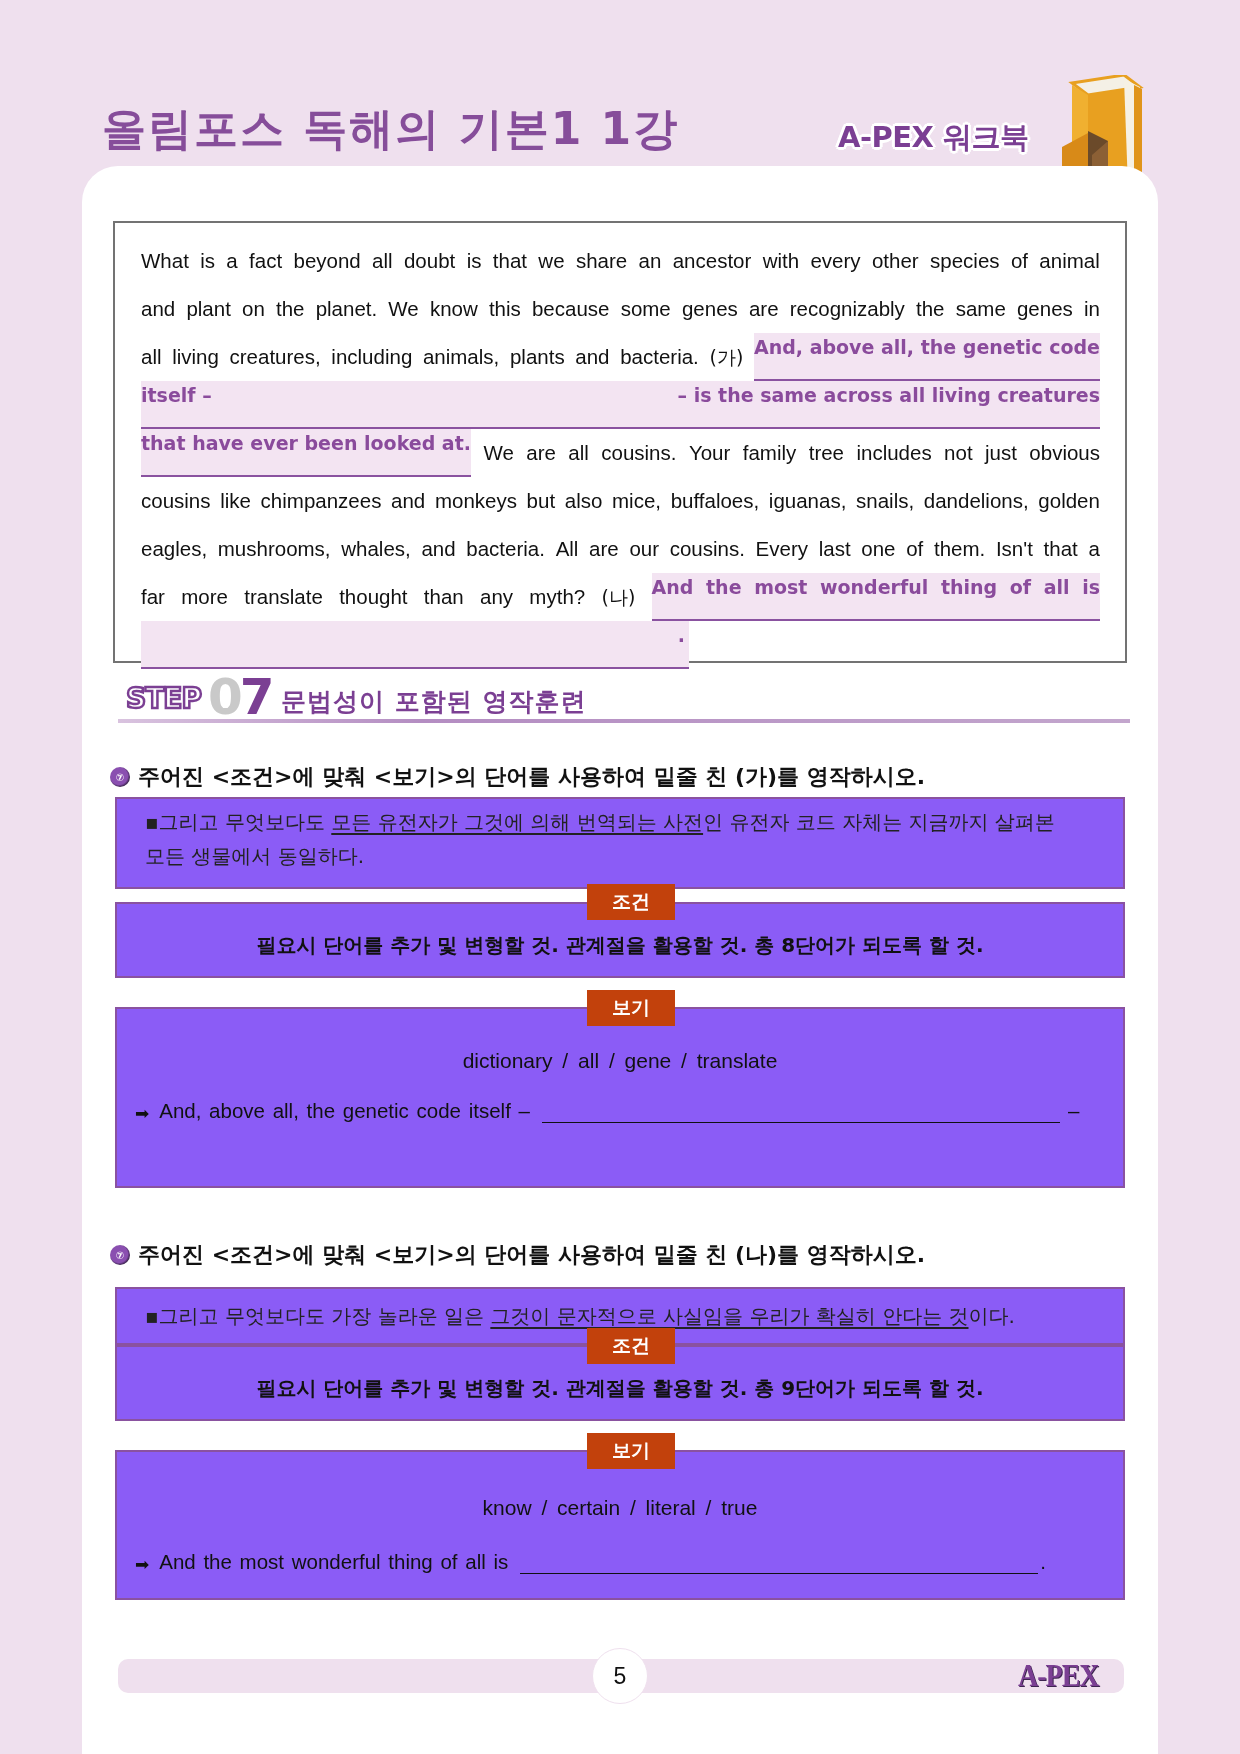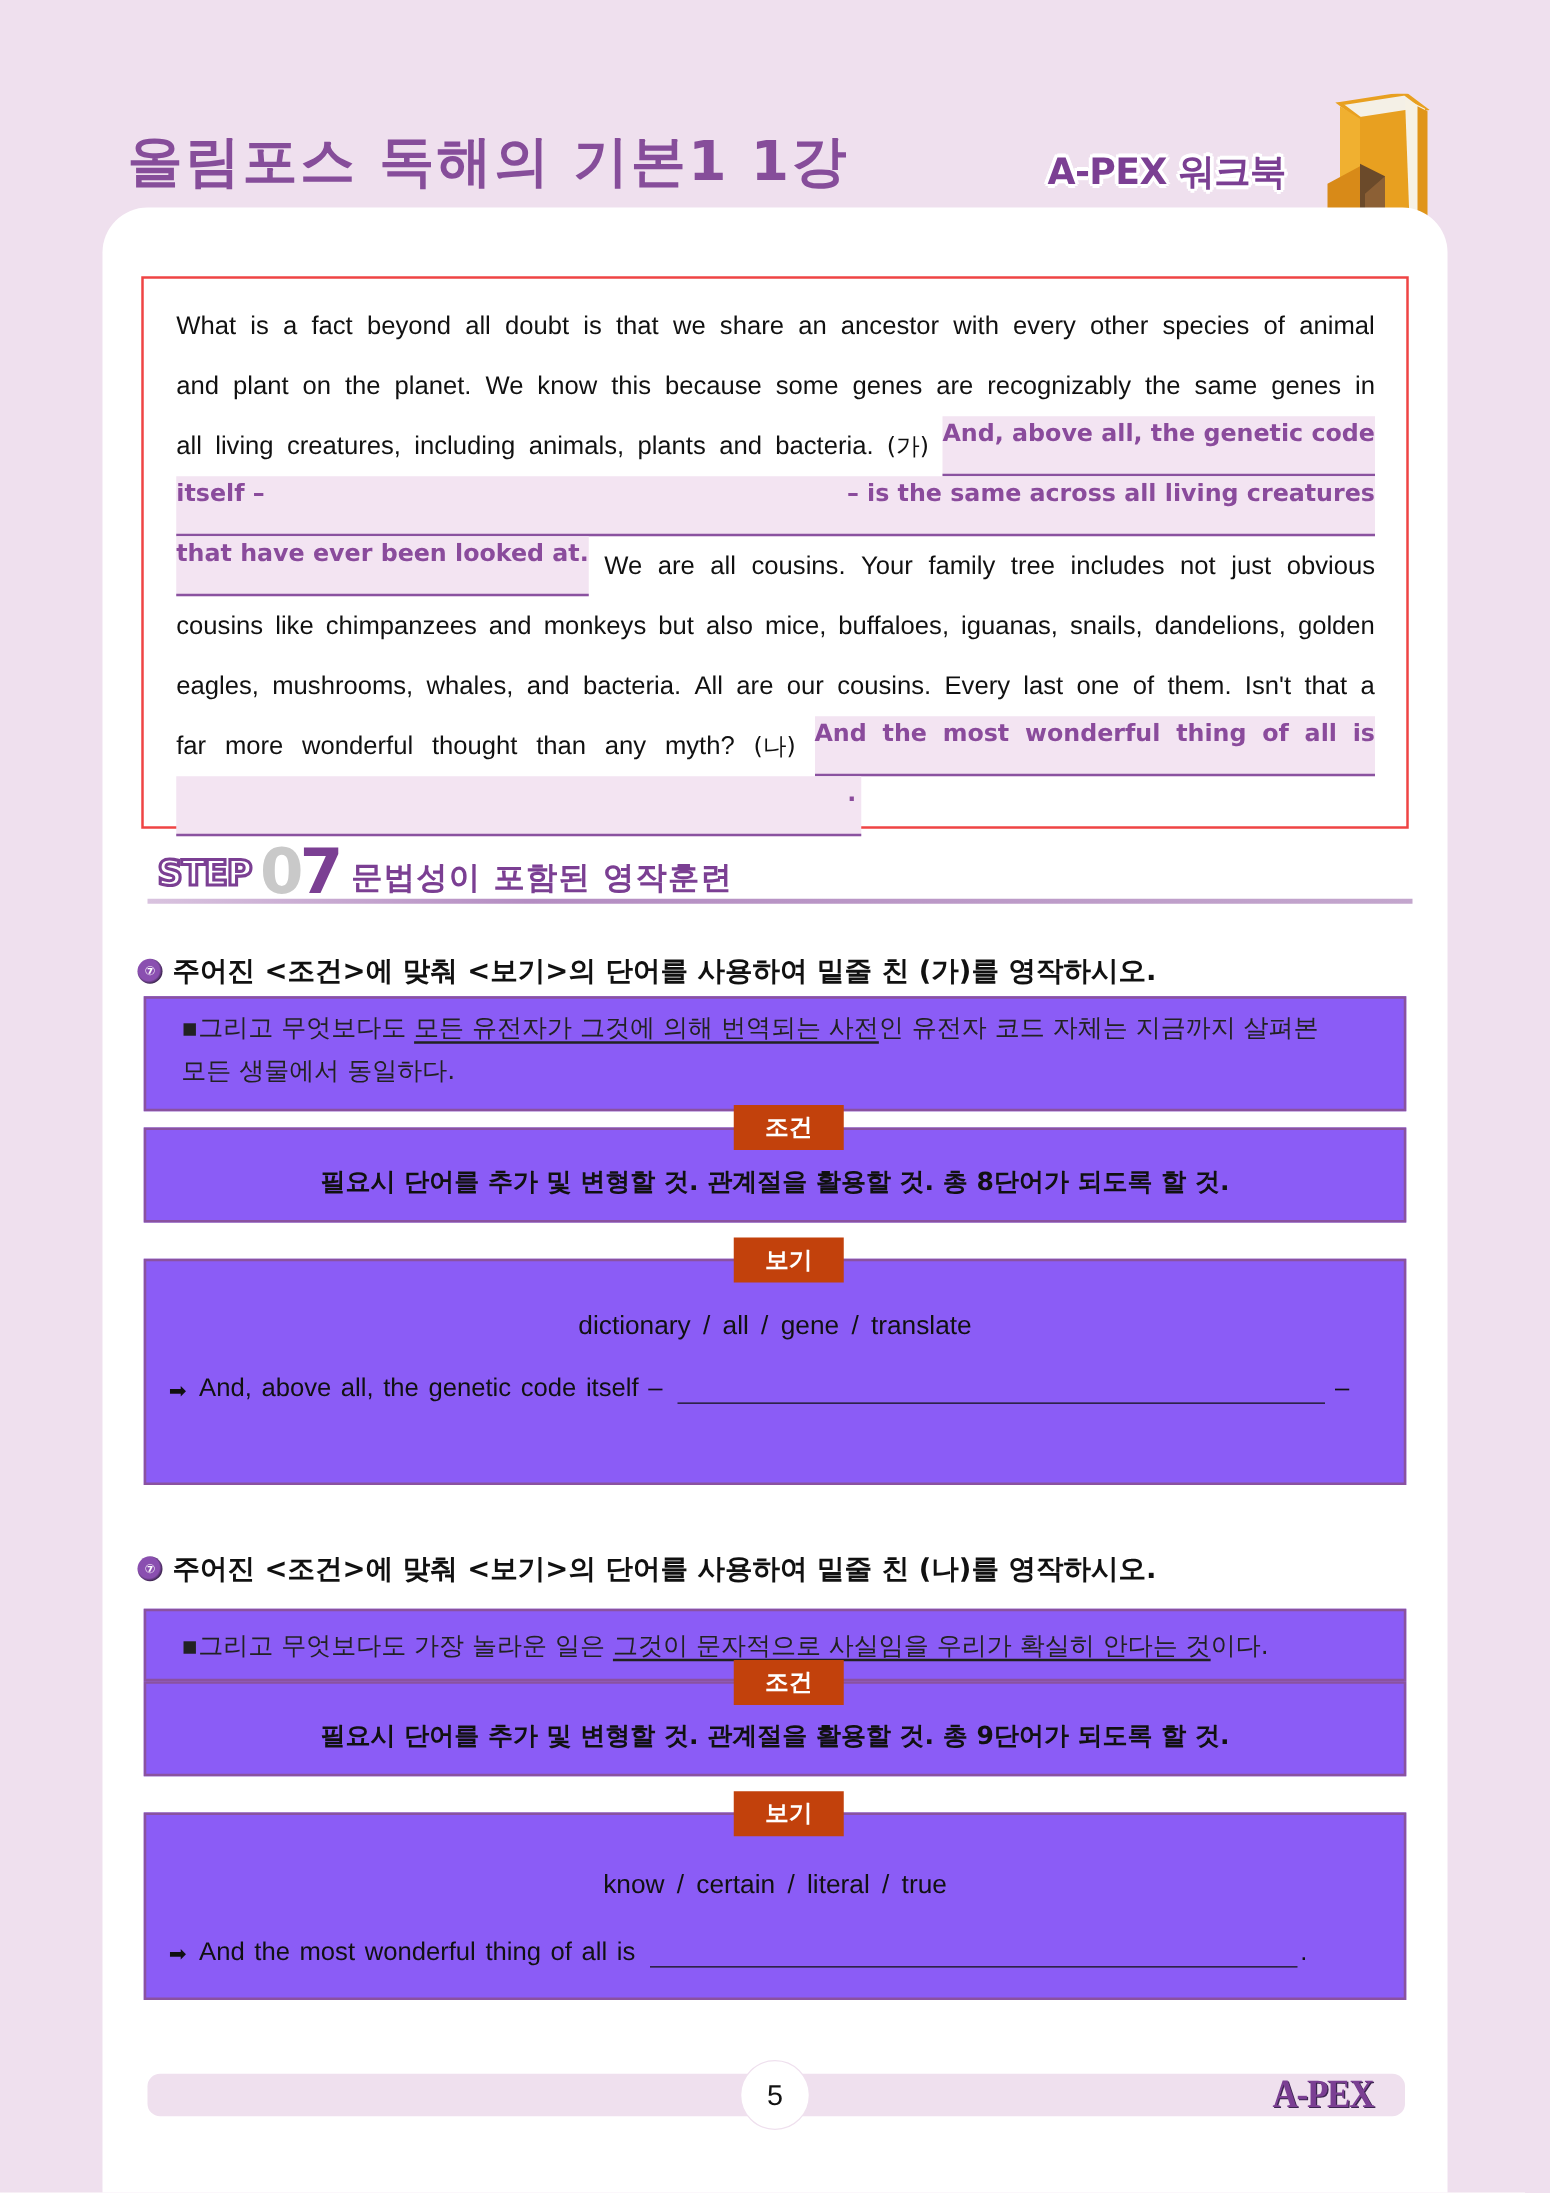--- a/index.html
+++ b/index.html
@@ -24,21 +24,21 @@
     text-shadow: 0 0 2px #fff, 2px 2px 0 #fff, -2px -2px 0 #fff, 2px -2px 0 #fff, -2px 2px 0 #fff, 0 3px 0 #fff, 0 -3px 0 #fff, 3px 0 0 #fff, -3px 0 0 #fff;
     letter-spacing: -0.5px;
   }
   .book-icon { position: absolute; left: 1052px; top: 75px; width: 92px; height: 128px; }
   .panel {
     position: absolute; left: 82px; top: 166px; width: 1076px; height: 1620px;
     background: #fff; border-radius: 36px 36px 0 0;
   }
   .passage-box {
     position: absolute; left: 113px; top: 221px; width: 1014px; height: 442px;
-    border: 2px solid #ef4444; background: #fff;
+    border: 2px solid #737373; background: #fff;
     padding: 14px 25px 0 26px;
   }
   .passage-line {
     height: 48px; line-height: 48px; font-size: 20.5px;
     display: flex; justify-content: space-between; white-space: nowrap;
     font-family: "Liberation Sans", sans-serif; color: #111;
   }
   .passage-line.left { justify-content: flex-start; gap: 0; }
   .hl {
     color: #8a4b9c; font-weight: bold; background: #f3e4f2;
@@ -250,21 +250,21 @@
       <span class="w">one</span>
       <span class="w">of</span>
       <span class="w">them.</span>
       <span class="w">Isn't</span>
       <span class="w">that</span>
       <span class="w">a</span>
   </div>
   <div class="passage-line">
     <span class="w">far</span>
       <span class="w">more</span>
-      <span class="w">wonderful</span>
+      <span class="w">translate</span>
       <span class="w">thought</span>
       <span class="w">than</span>
       <span class="w">any</span>
       <span class="w">myth?</span>
     <span class="w kor">(나)</span>
     <span class="hl" style="word-spacing:6px;">And the most wonderful thing of all is</span>
   </div>
   <div class="passage-line left">
     <span class="hl" style="width:548px; text-align:right; padding-right:4px;">.</span>
   </div>

